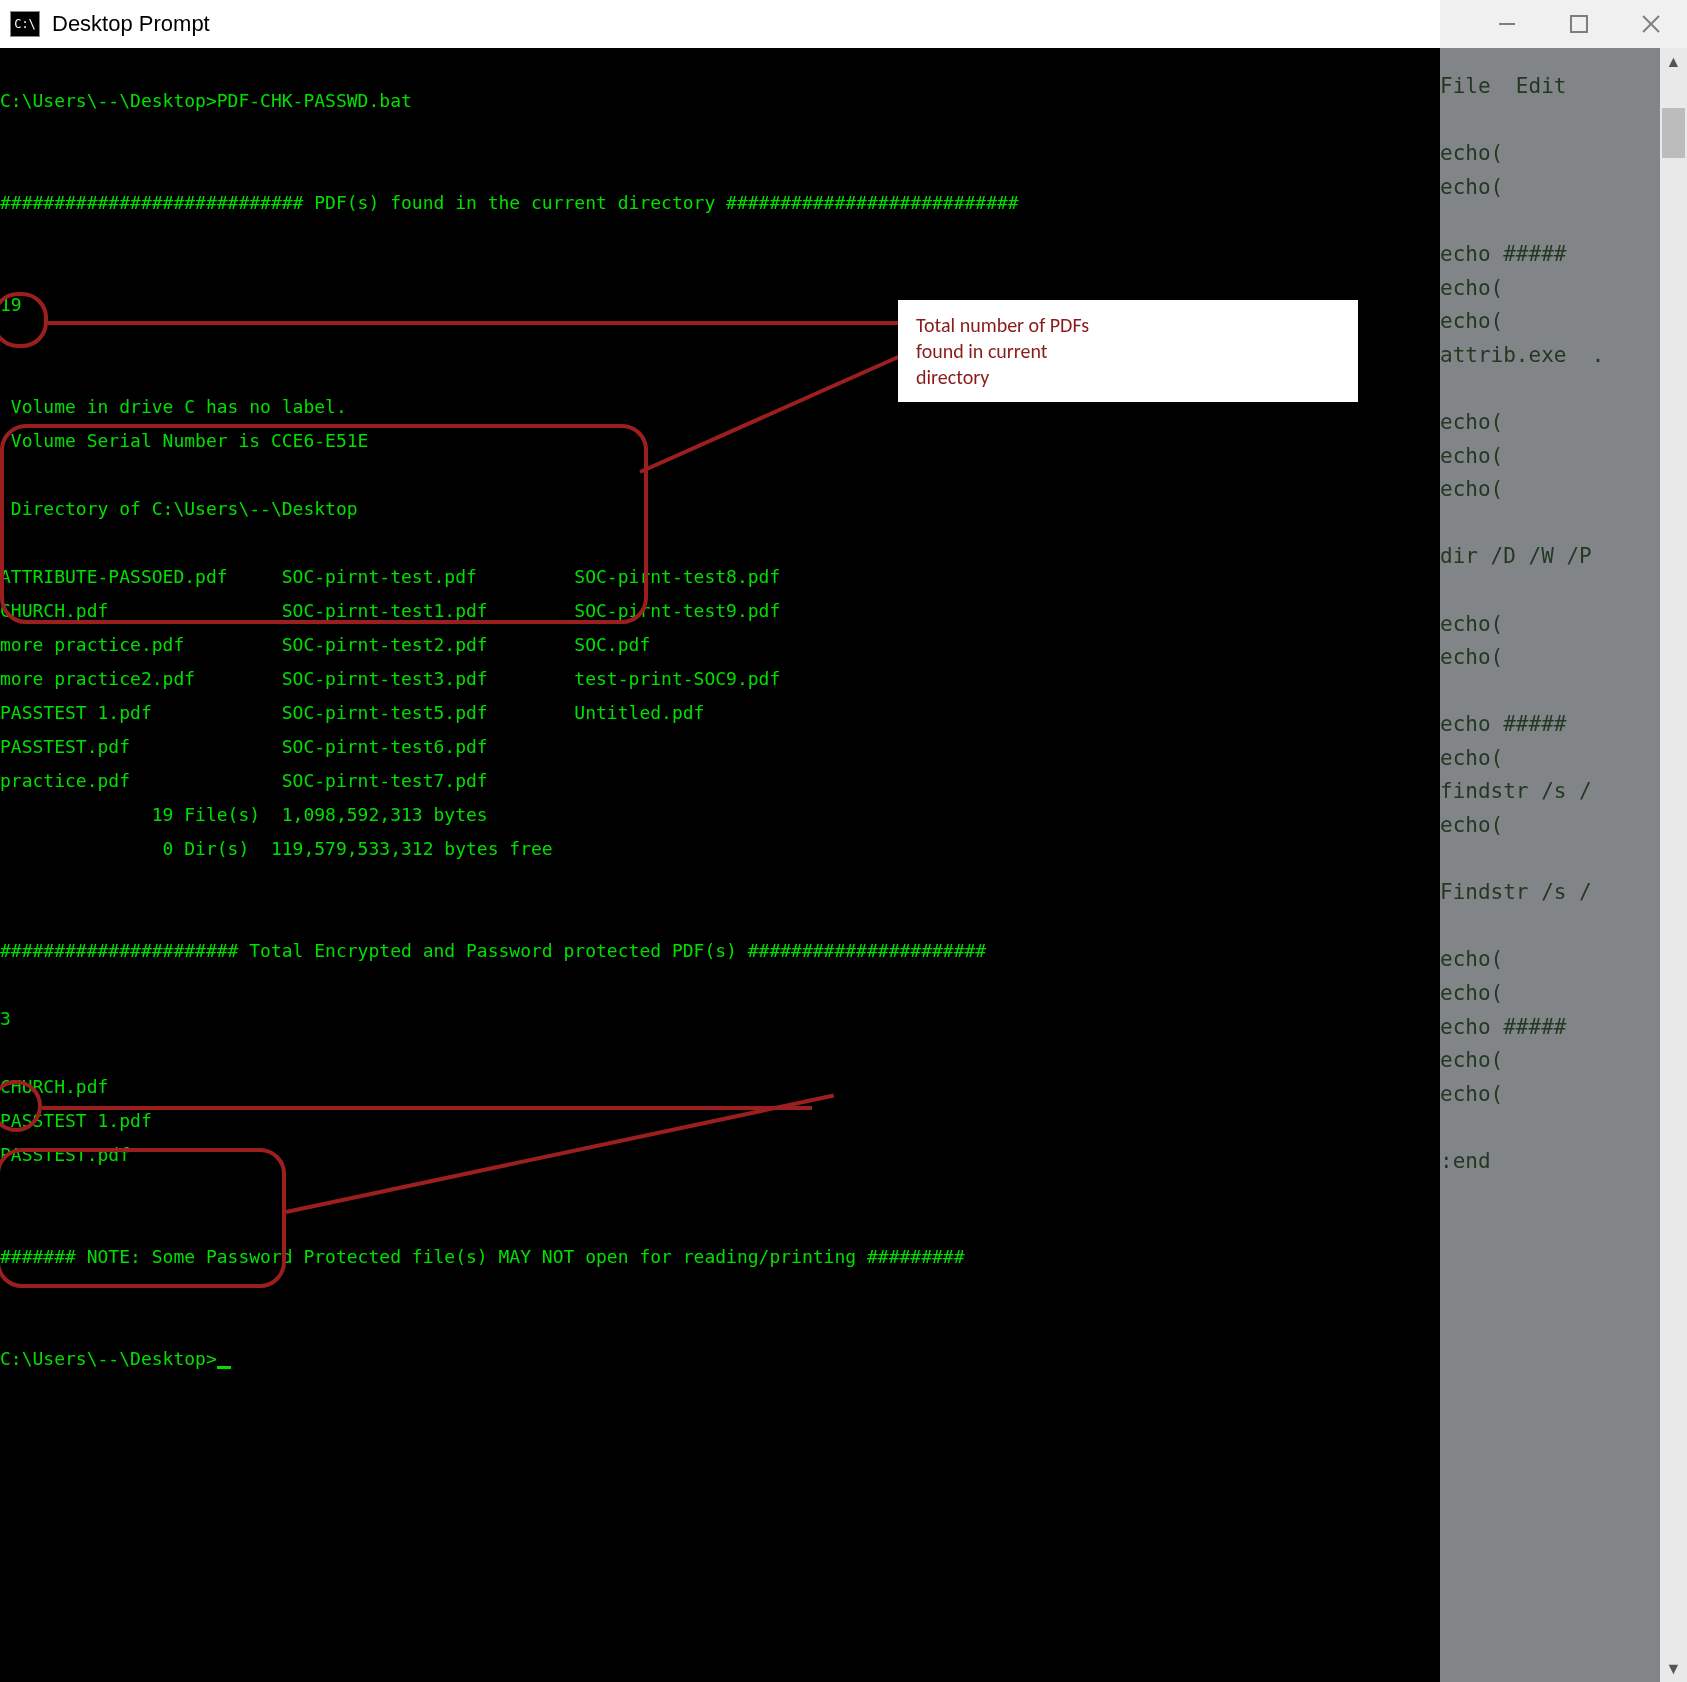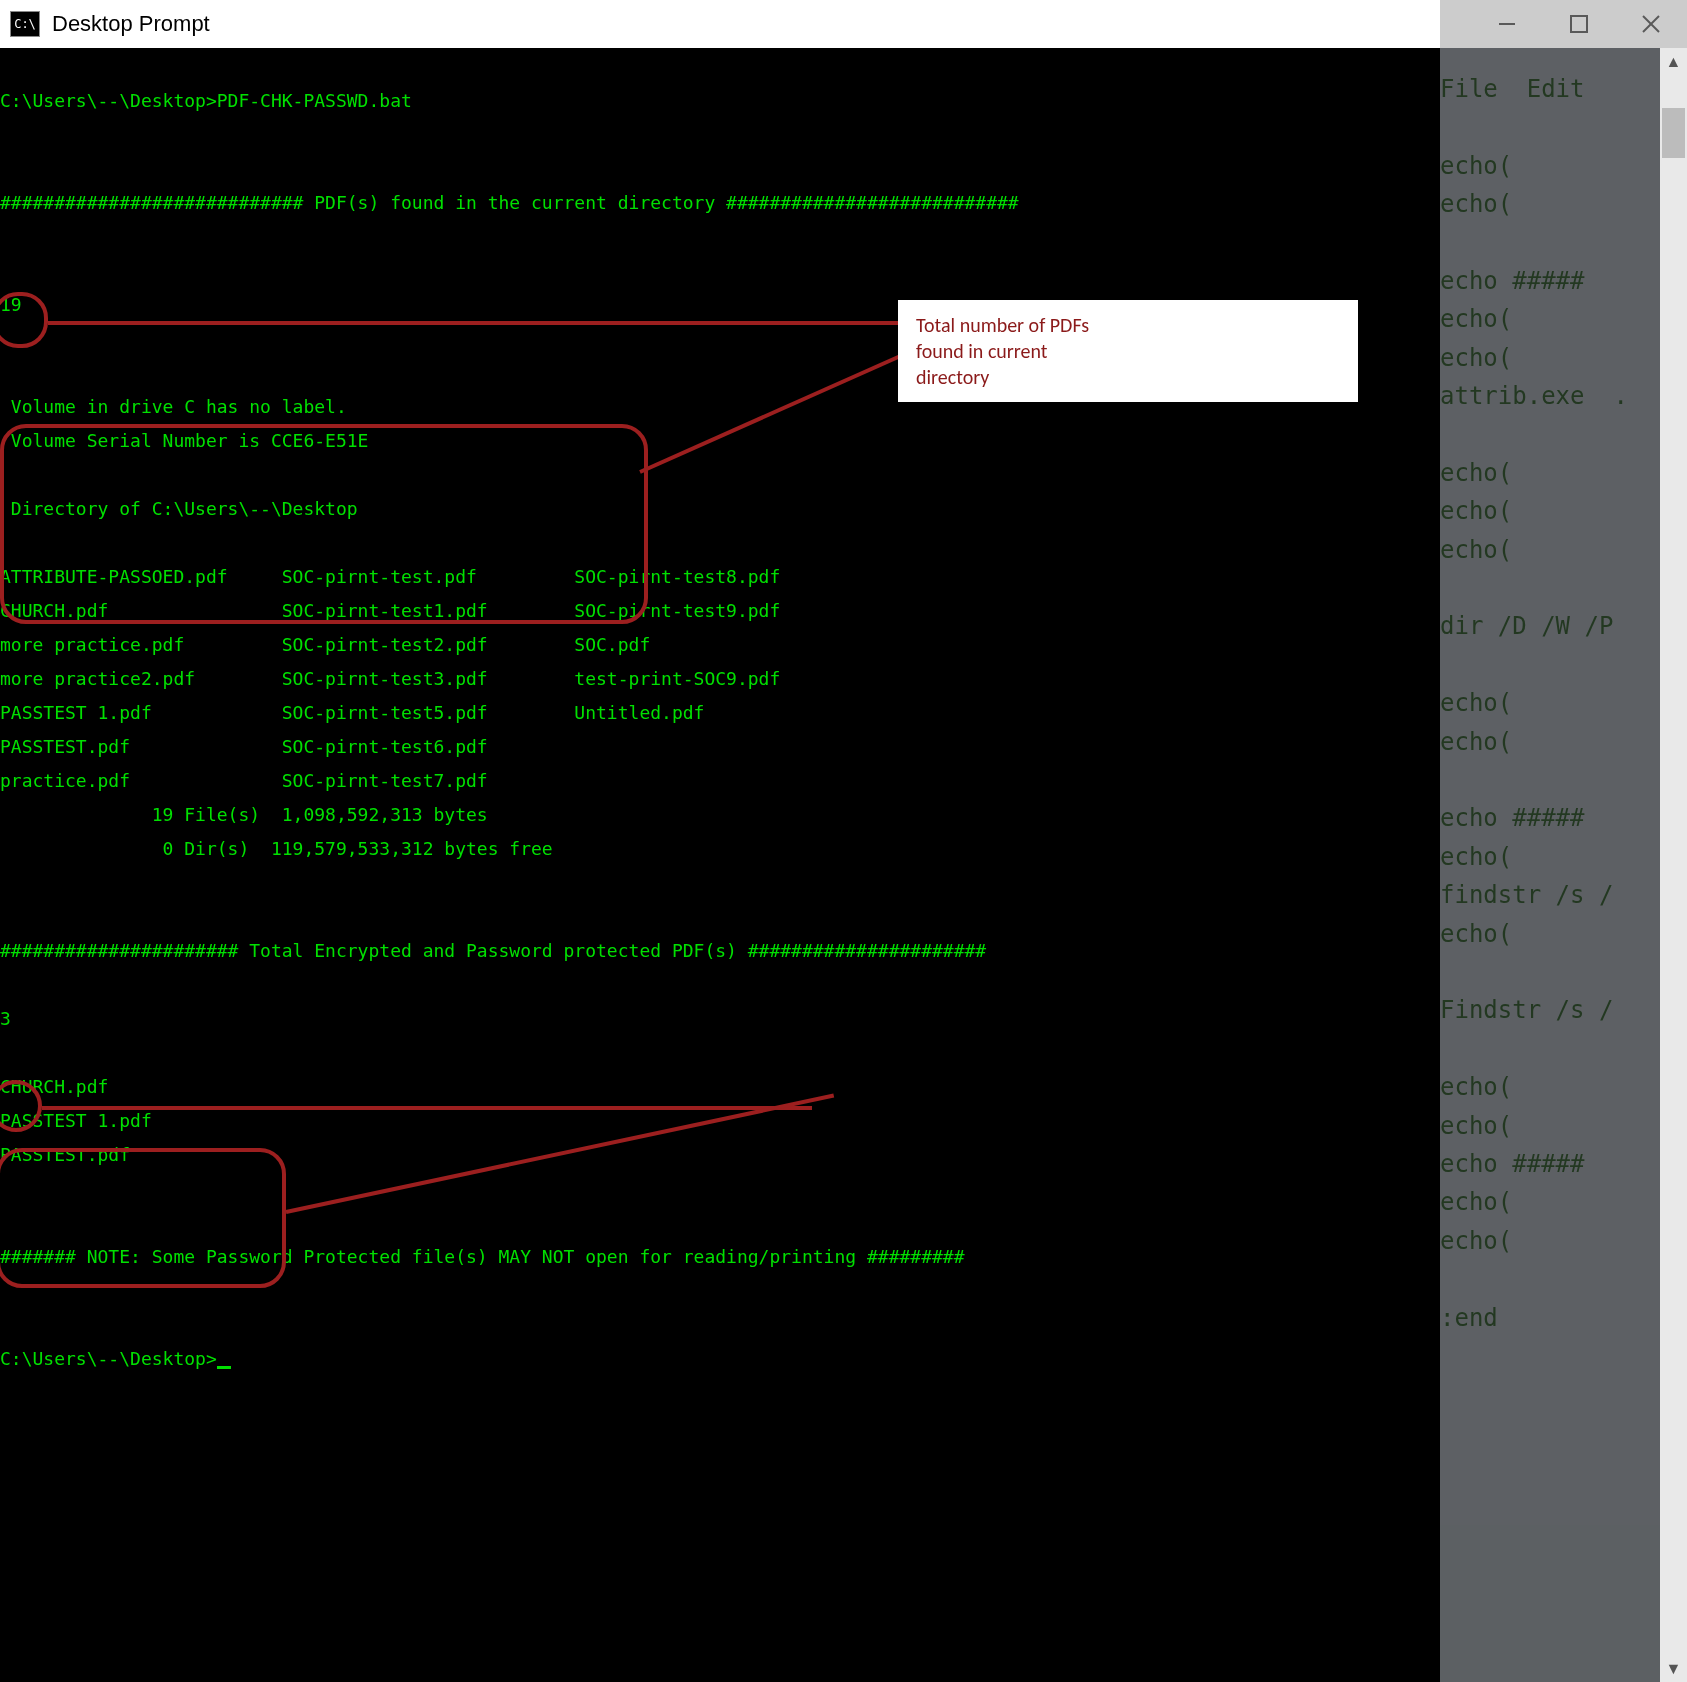--- a/index.html
+++ b/index.html
@@ -13,24 +13,24 @@
   .outer {
     position: relative;
     width: 1687px; height: 1682px;
     background: #081018;
   }
   
   .bg-right {
     position: absolute;
     left: 1440px; top: 0;
     width: 247px; height: 1682px;
-    background: #a3a3a3;
+    background: #e5e5e5;
     color: #3a5a2a;
     font-family: Consolas, monospace;
-    font-size: 24px;
+    font-size: 21px;
     padding-top: 70px;
     line-height: 1.6;
     white-space: pre;
     overflow: hidden;
     opacity: .55;
   }
   .titlebar {
     position: absolute;
     left: 0; top: 0; right: 0;
     width: 1687px;

